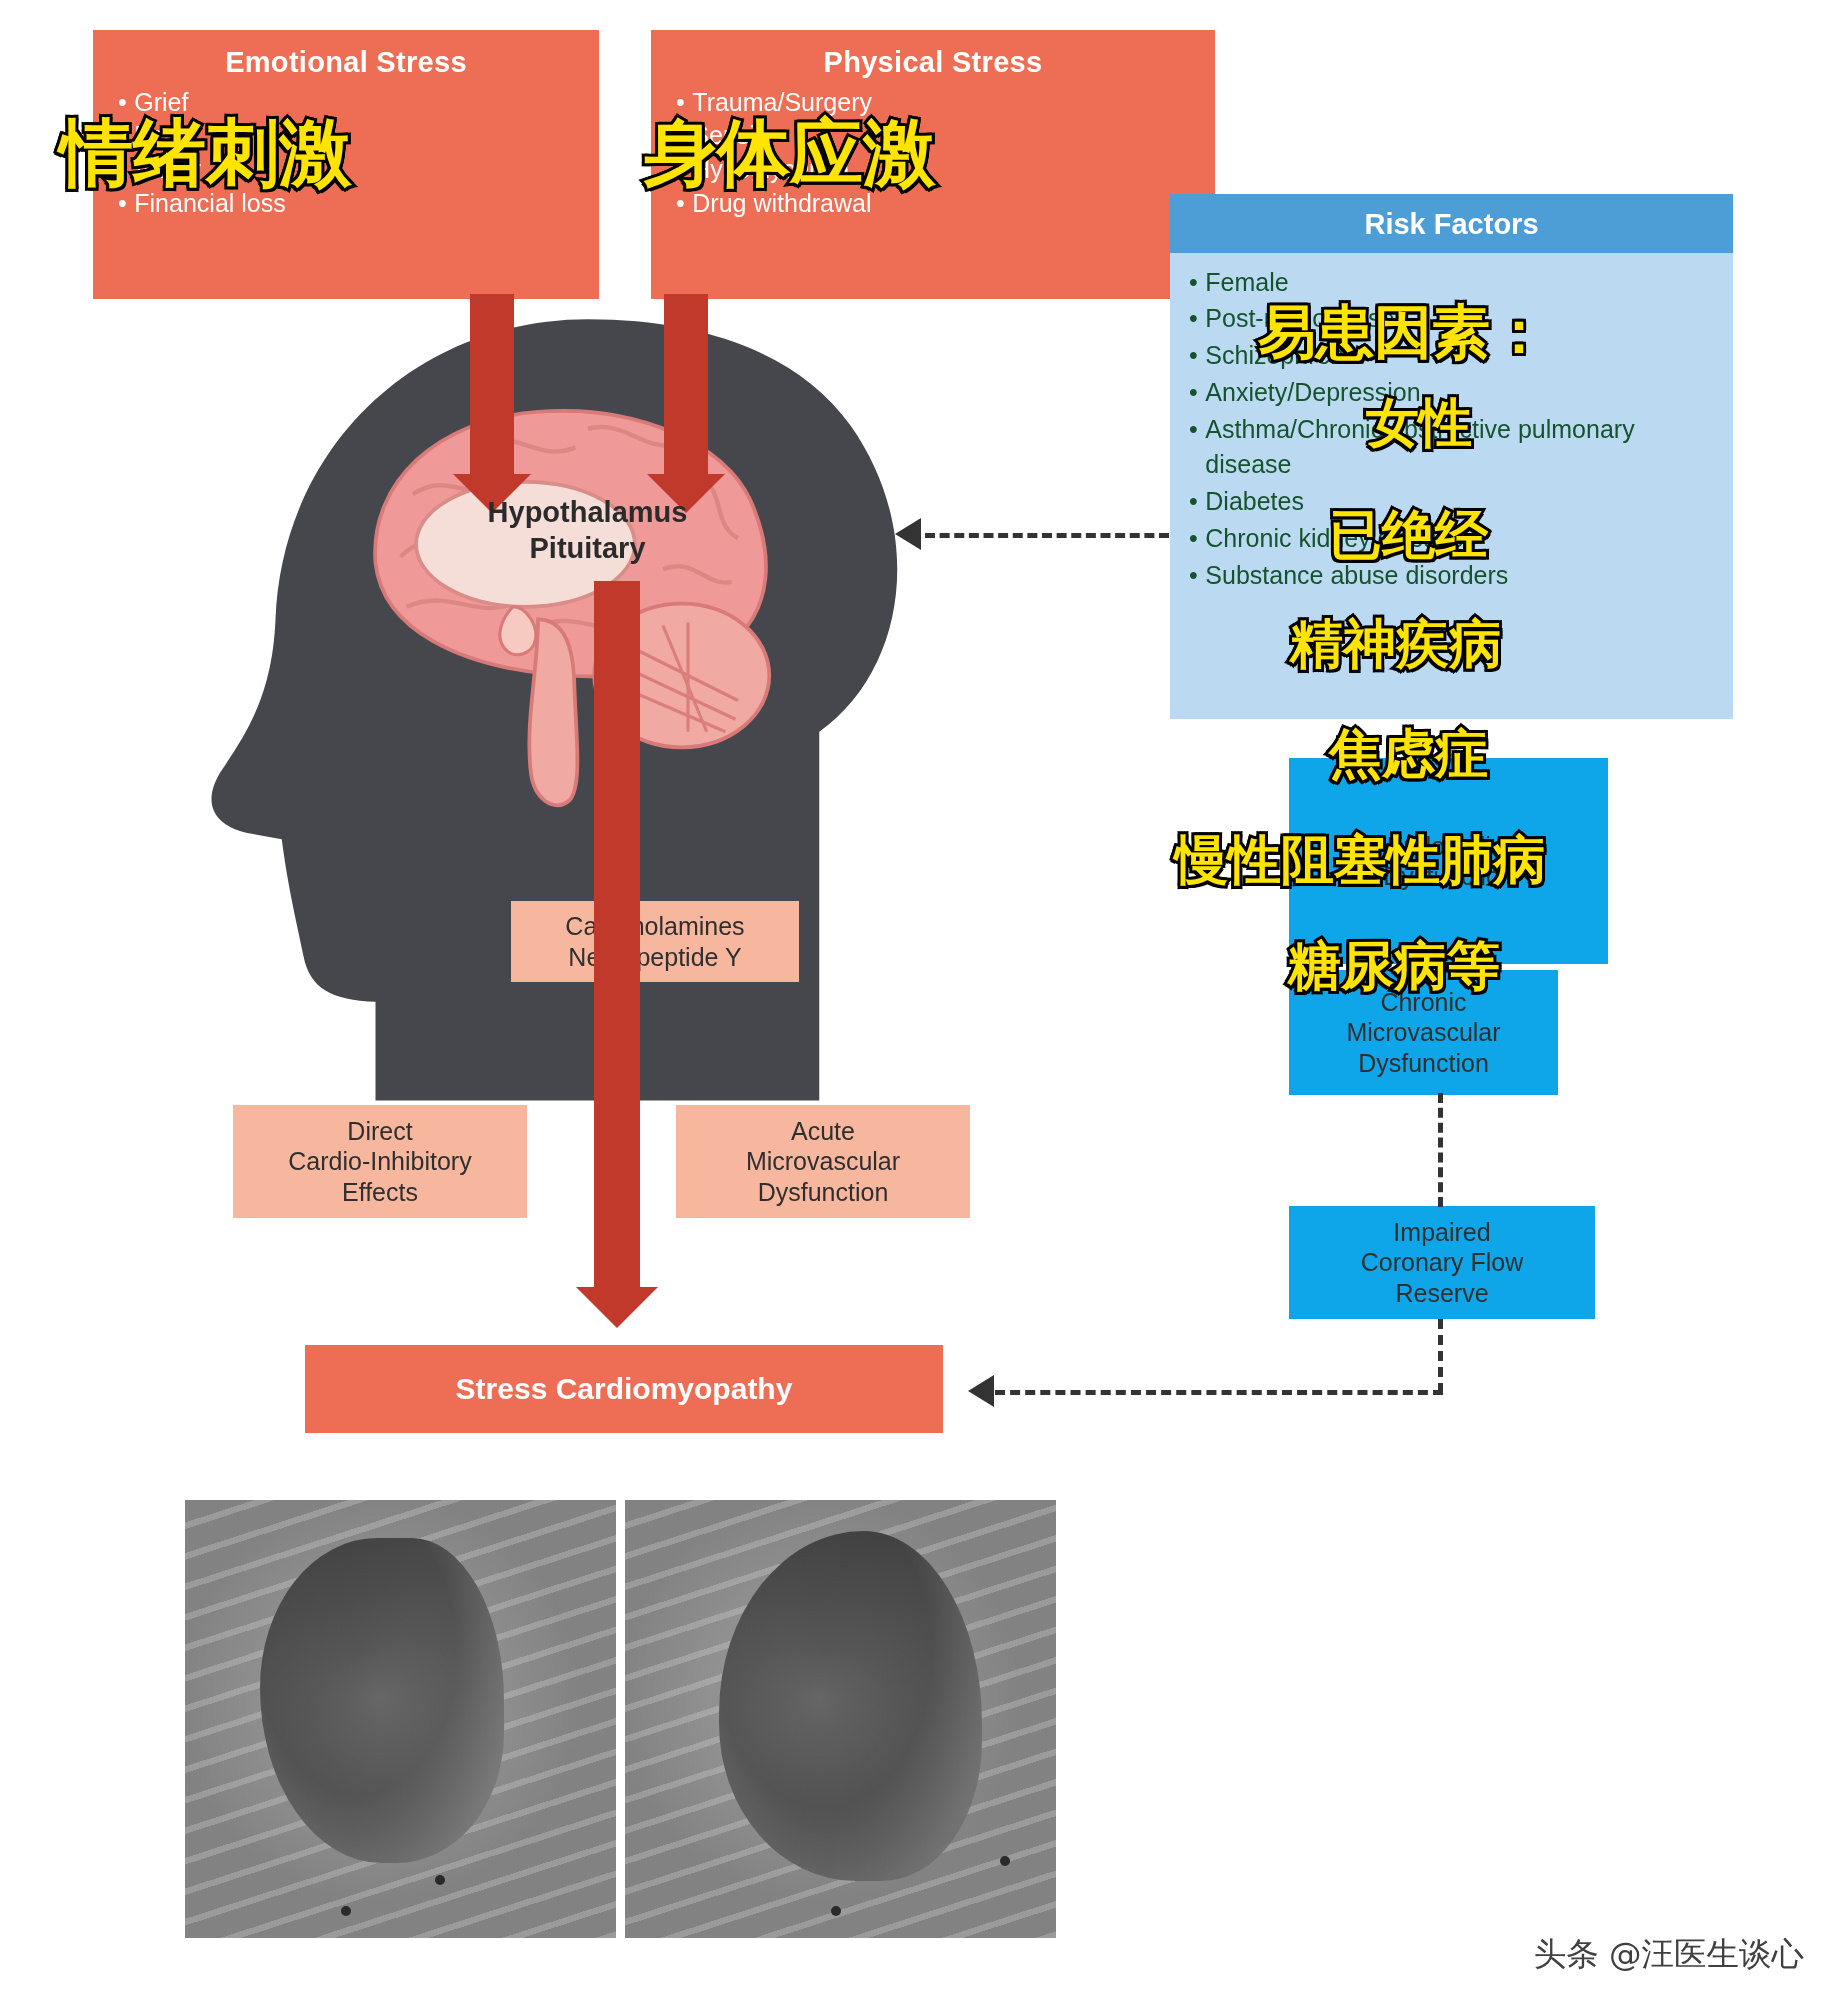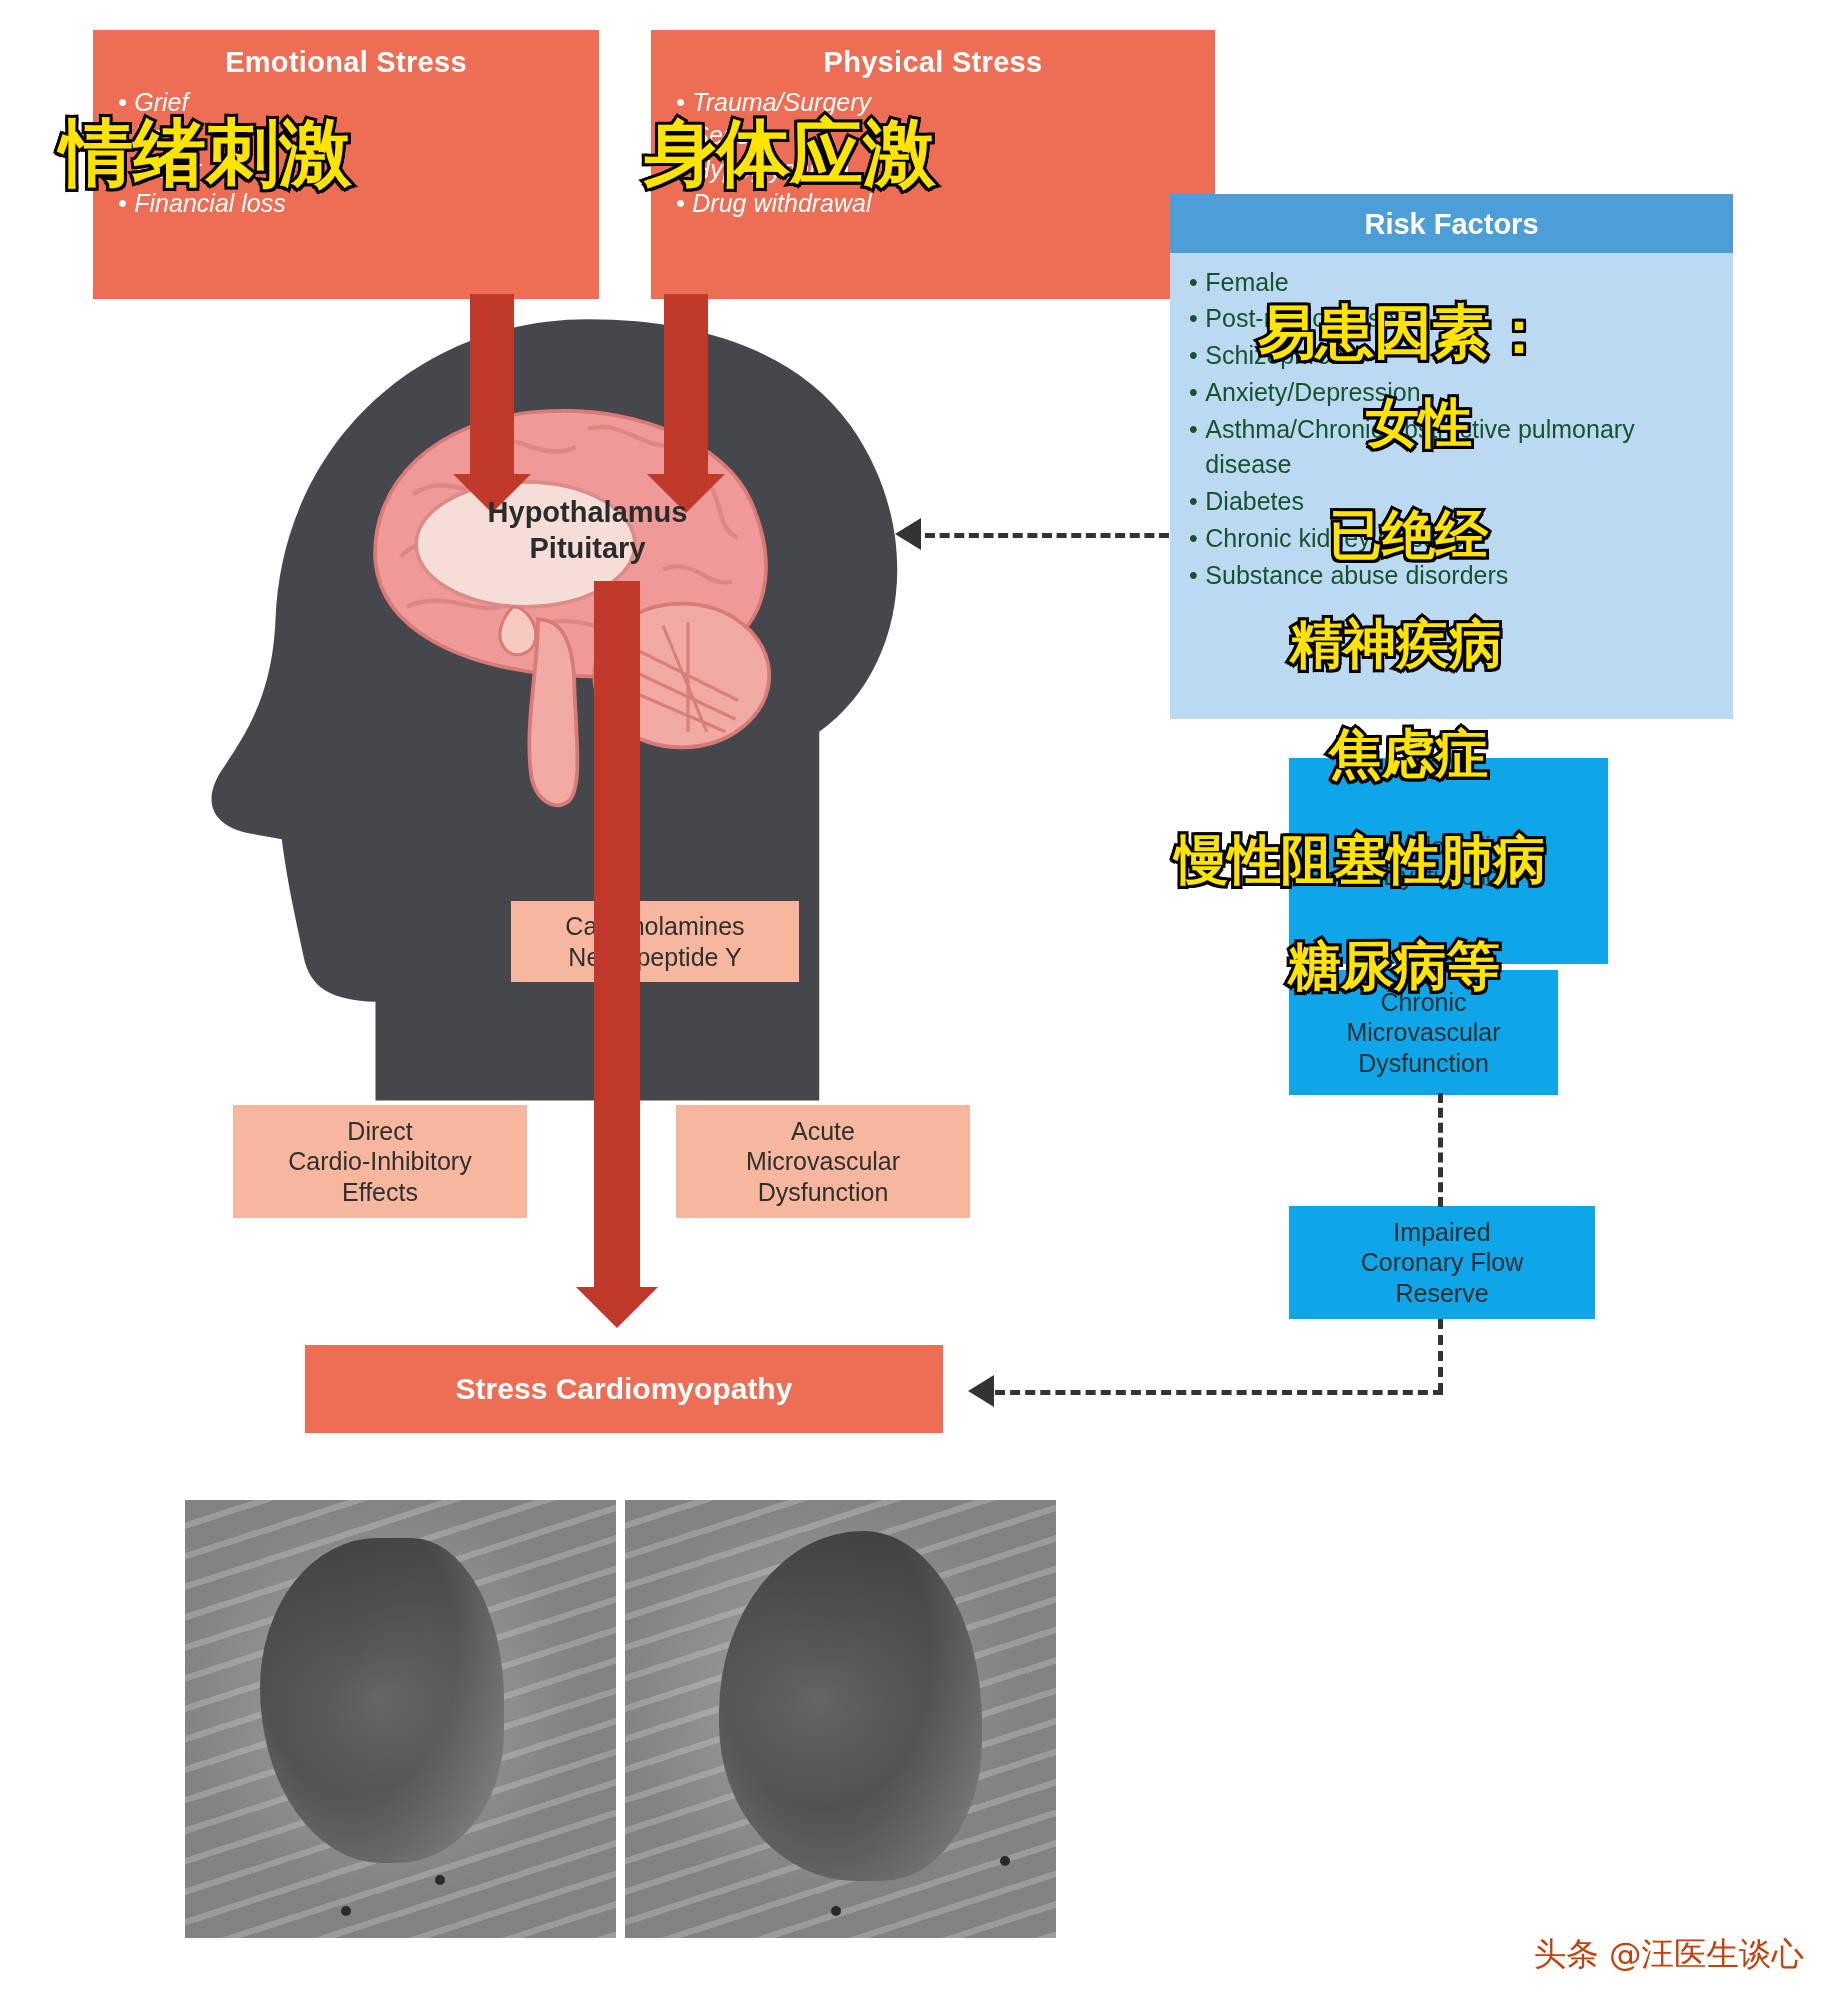--- a/index.html
+++ b/index.html
@@ -31,21 +31,20 @@
     text-align: center;
     padding-top: 16.3px;
     letter-spacing: 0.3px;
   }
   .hdr-list {
     list-style: none;
     margin: 6.3px 0 0 0;
     padding: 0 12.5px 0 25px;
     font-size: 25px;
     line-height: 1.35;
-    font-style: italic;
   }
   .hdr-list li {
     position: relative;
     padding-left: 16.3px;
   }
   .hdr-list li:before {
     content: "•";
     position: absolute;
     left: 0;
     top: 0;
@@ -267,21 +266,21 @@
   #cn-r4 { left: 1329px; top: 719px; font-size: 53px; }
   #cn-r5 { left: 1175px; top: 825px; font-size: 53px; }
   #cn-r6 { left: 1288px; top: 931px; font-size: 53px; }
 
   
   #watermark {
     position: absolute;
     right: 41px;
     bottom: 38px;
     font-size: 32.5px;
-    color: #c2410c;
+    color: #404040;
     font-family: "DejaVu Sans", sans-serif;
     z-index: 25;
   }
 </style>
 </head>
 <body>
 
 <div class="box hdr-box" id="emotional-stress-box">
   <div class="hdr-title">Emotional Stress</div>
   <ul class="hdr-list">

